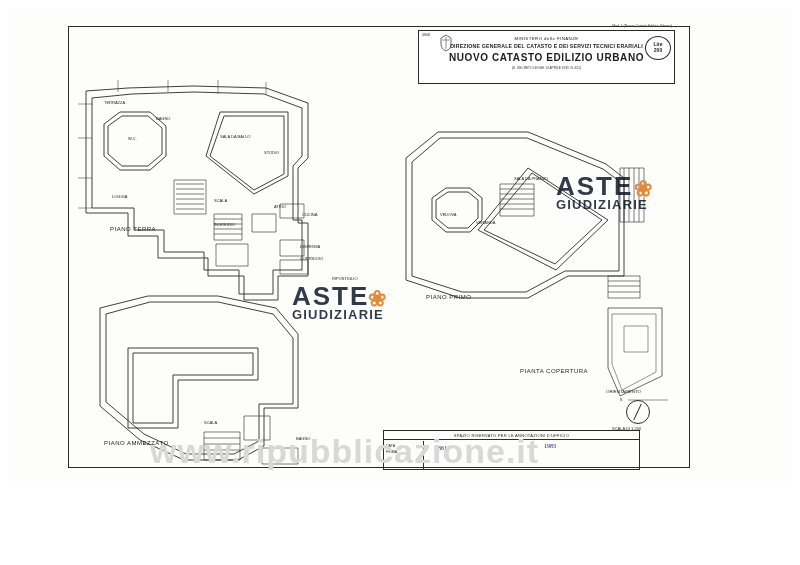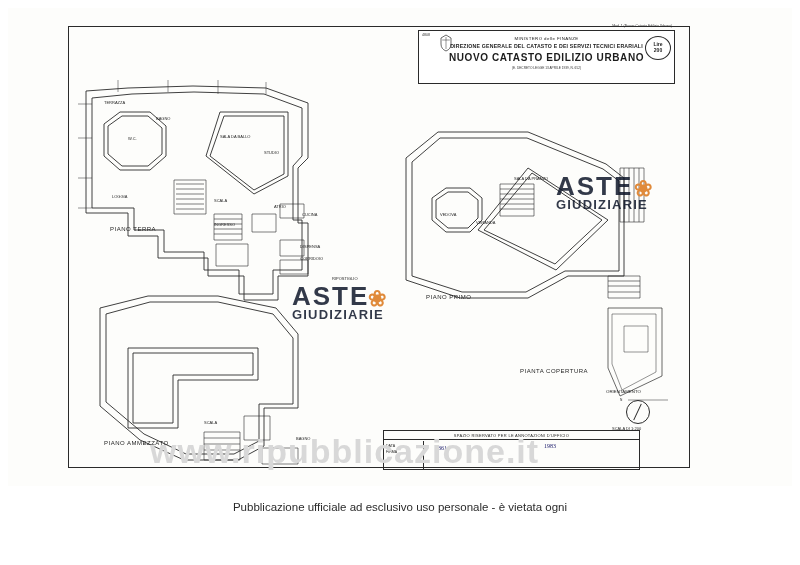--- a/index.html
+++ b/index.html
@@ -360,16 +360,15 @@
     <div class="wm-aste" style="left:284px; top:276px;">
       <div class="wm-top">ASTE</div>
       <div class="wm-bot">GIUDIZIARIE</div>
     </div>
     <div class="wm-flame" style="left:360px; top:278px;">❀</div>
   </div>
 
   <div class="wm-url">www.ripubblicazione.it</div>
 
   <div class="notice">
-    <div>Pubblicazione ufficiale ad esclusivo uso personale - è vietata ogni</div>
   </div>
 
 </div>
 
 </body></html>

